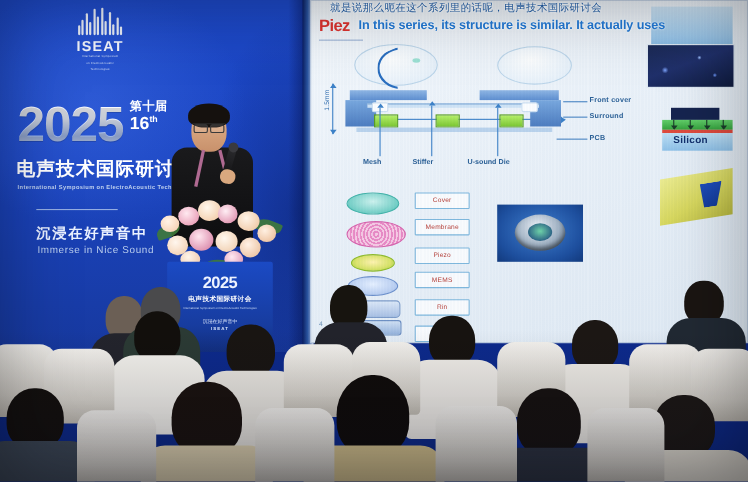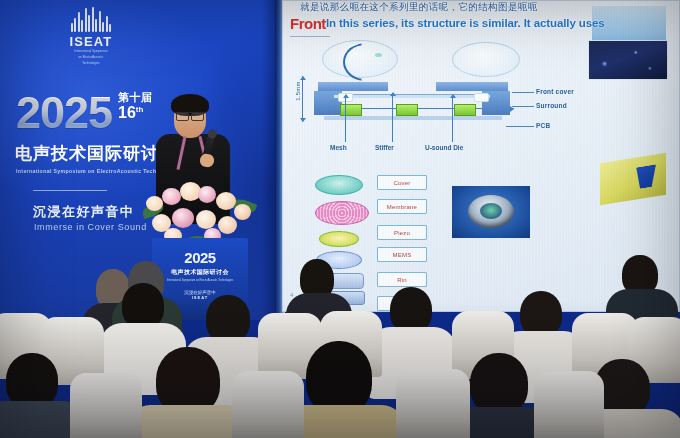--- a/index.html
+++ b/index.html
@@ -340,28 +340,28 @@
   <div class="year">2025</div>
   <div class="ordinal">
     <span class="cn">第十届</span>
     <span class="en"><span>16</span><sup>th</sup></span>
   </div>
 
   <div class="title-cn">电声技术国际研讨会</div>
   <div class="title-en">International Symposium on ElectroAcoustic Technologies</div>
   <div class="rule"></div>
   <div class="tag-cn">沉浸在好声音中</div>
-  <div class="tag-en">Immerse in Cover Sound</div>
+  <div class="tag-en">Immerse in Nice Sound</div>
 
   <div class="wall-seam"></div>
 
   <div class="screen">
 
     <div class="slide-title">
-      <span class="p1">Front</span>
+      <span class="p1">Piez</span>
     </div>
     <div class="title-underline"></div>
 
     <div class="xsec">
       <div class="disc d1">
         <div class="disc-arc"></div>
         <div class="disc-dot"></div>
       </div>
       <div class="disc d2"></div>
 
@@ -415,28 +415,41 @@
       <div class="slab" style="top:97px">Rin</div>
       <div class="slab" style="top:121px">PCB</div>
     </div>
 
     <div class="photo ph-coin">
       <div class="coin"></div>
     </div>
     <div class="photo ph-sky"></div>
     <div class="photo ph-night"></div>
 
+    <div class="silicon-stack">
+      <div class="sl sl-dark"></div>
+      <div class="sl sl-green"></div>
+      <div class="sl-arrows">
+          <i></i>
+          <i></i>
+          <i></i>
+          <i></i>
+        </div>
+      <div class="sl sl-red"></div>
+      <div class="sl sl-si"></div>
+      <div class="si-text">Silicon</div>
+    </div>
 
     <div class="ph-wafer"></div>
 
     <div class="page-num">4</div>
   </div>
   <div class="screen-frame"></div>
 
-  <div class="sub-cn">就是说那么呃在这个系列里的话呢，它的结构图是呃呃</div>
+  <div class="sub-cn">就是说那么呃在这个系列里的话呢，电声技术国际研讨会</div>
   <div class="sub-en">In this series, its structure is similar. It actually uses</div>
 
   <div class="speaker">
     <div class="torso"></div>
     <div class="head"></div>
     <div class="hair"></div>
     <div class="glasses"></div>
     <div class="lanyard-l"></div>
     <div class="lanyard-r"></div>
     <div class="mic"></div>

